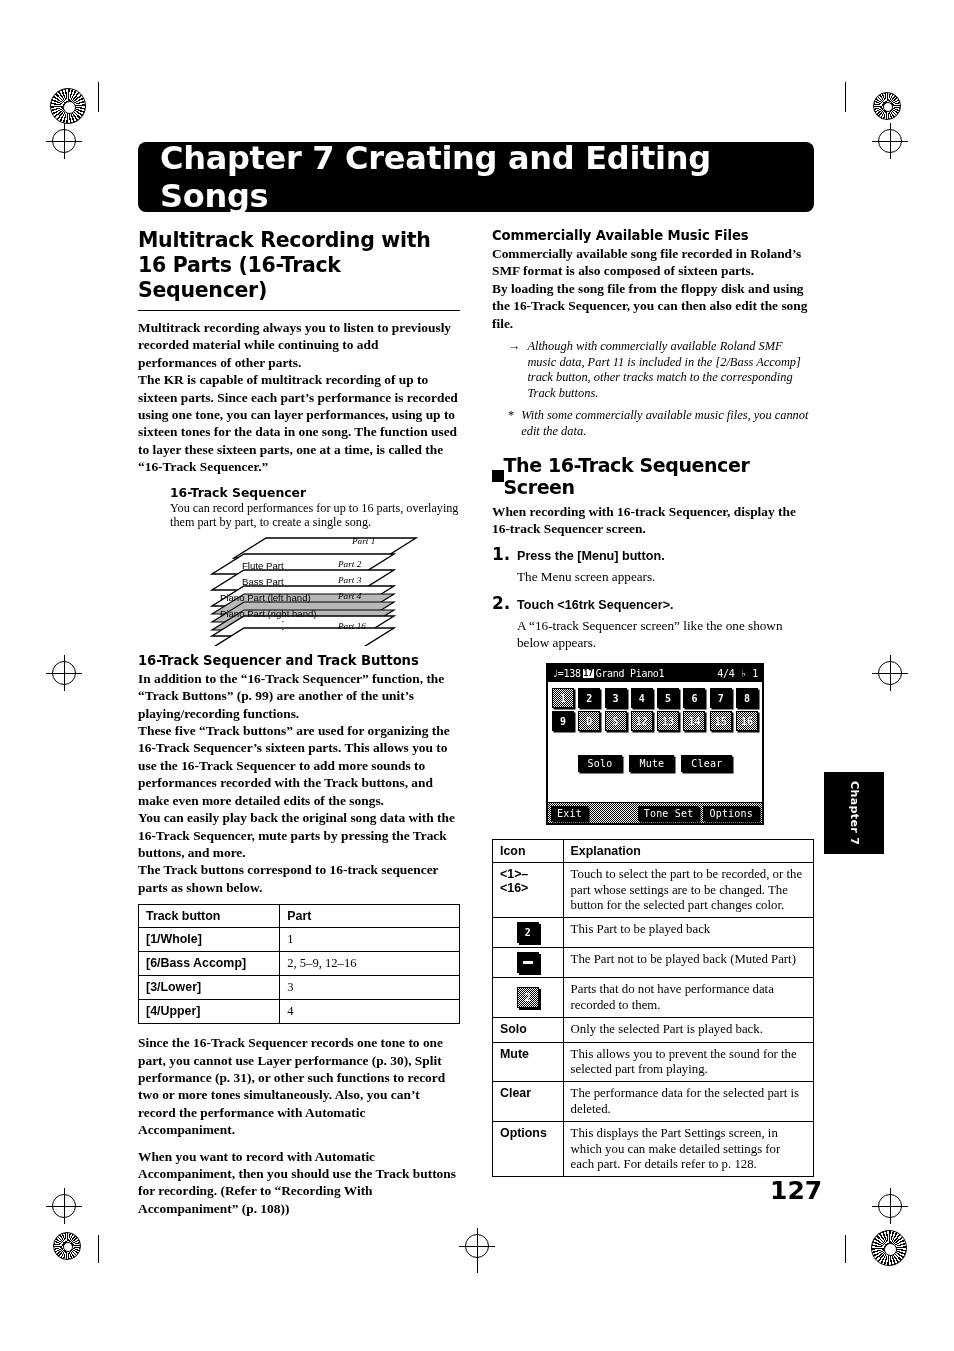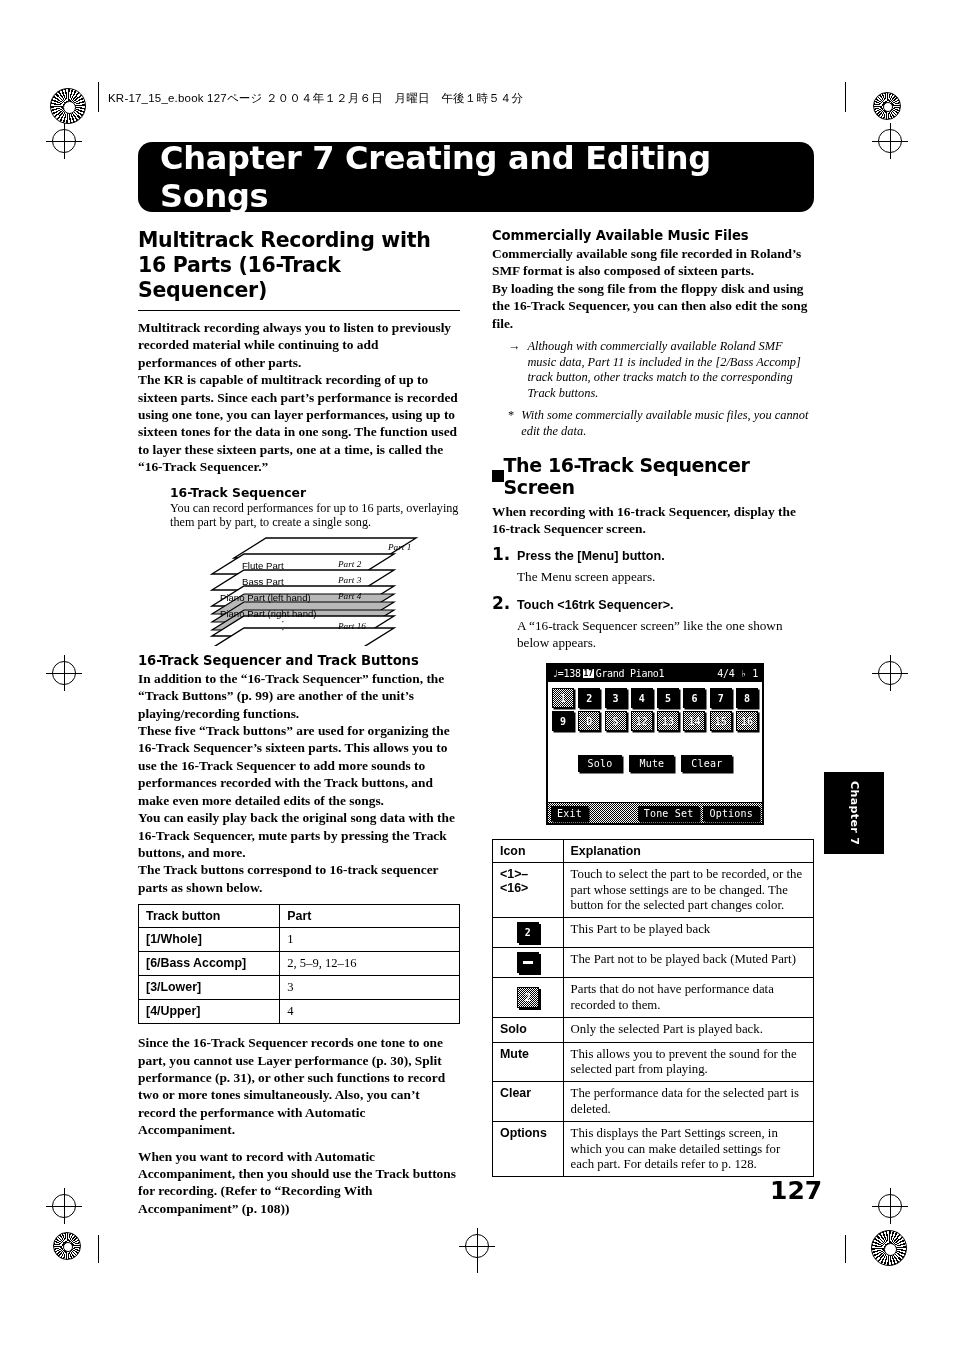--- a/index.html
+++ b/index.html
@@ -31,21 +31,21 @@
   .cropline { position:absolute; background:#000; }
 
   
   .slug { position:absolute; left:108px; top:91px; font-size:11.5px;
           font-family:"Liberation Sans", sans-serif; letter-spacing:0.2px;
           white-space:nowrap; }
 
   
   .chapter-banner {
     position:absolute; left:138px; top:142px; width:676px; height:70px;
-    background:#000; border-radius:14px;
+    background:#000; border-radius:8px;
     display:flex; align-items:center;
   }
   .chapter-banner h1 {
     margin:0 0 0 22px; color:#fff; font-size:32px; font-weight:bold;
     font-family:"DejaVu Sans", sans-serif; letter-spacing:-0.3px;
   }
 
   
   .col { position:absolute; width:322px; top:228px; }
   .col-left  { left:138px; }
@@ -208,21 +208,20 @@
   <div class="reg" style="left:52px;top:1194px;"></div>
   <div class="reg" style="left:878px;top:1194px;"></div>
   <div class="reg" style="left:465px;top:1234px;"></div>
 
   <div class="cropline" style="left:98px;top:82px;width:1px;height:30px;"></div>
   <div class="cropline" style="left:98px;top:1235px;width:1px;height:28px;"></div>
   <div class="cropline" style="left:477px;top:1247px;width:1px;height:26px;"></div>
   <div class="cropline" style="left:845px;top:1235px;width:1px;height:28px;"></div>
   <div class="cropline" style="left:845px;top:82px;width:1px;height:30px;"></div>
 
-  <div class="slug">KR-17_15_e.book 127ページ ２００４年１２月６日　月曜日　午後１時５４分</div>
 
   <div class="chapter-banner">
     <h1>Chapter 7 Creating and Editing Songs</h1>
   </div>
 
   <div class="col col-left">
 
     <h2 class="sect">Multitrack Recording with 16 Parts (16-Track Sequencer)</h2>
 
     <p class="body">Multitrack recording always you to listen to previously recorded material while continuing to add performances of other parts.</p>
@@ -249,21 +248,21 @@
 
           <polygon points="24,100 174,100 206,80 56,80" fill="#ffffff" stroke="#000" stroke-width="1.4"></polygon>
 
           <polygon points="24,112 174,112 206,92 56,92" fill="#ffffff" stroke="#000" stroke-width="1.4"></polygon>
         </svg>
         <div class="lbl" style="left:54px; top:24px;">Flute Part</div>
         <div class="lbl" style="left:54px; top:40px;">Bass Part</div>
         <div class="lbl" style="left:32px; top:56px;">Piano Part (left hand)</div>
         <div class="lbl" style="left:32px; top:72px;">Piano Part (right hand)</div>
 
-        <div class="plbl" style="left:164px; top:6px;margin-left:36px;">Part 1</div>
+        <div class="plbl" style="left:164px; top:0;">Part 1</div>
         <div class="plbl" style="left:150px; top:23px;">Part 2</div>
         <div class="plbl" style="left:150px; top:39px;">Part 3</div>
         <div class="plbl" style="left:150px; top:55px;">Part 4</div>
         <div class="plbl" style="left:150px; top:85px;">Part 16</div>
 
         <div class="dots" style="left:93px; top:71px;">·</div>
         <div class="dots" style="left:93px; top:79px;">·</div>
         <div class="dots" style="left:93px; top:87px;">·</div>
       </div>
     </div>

